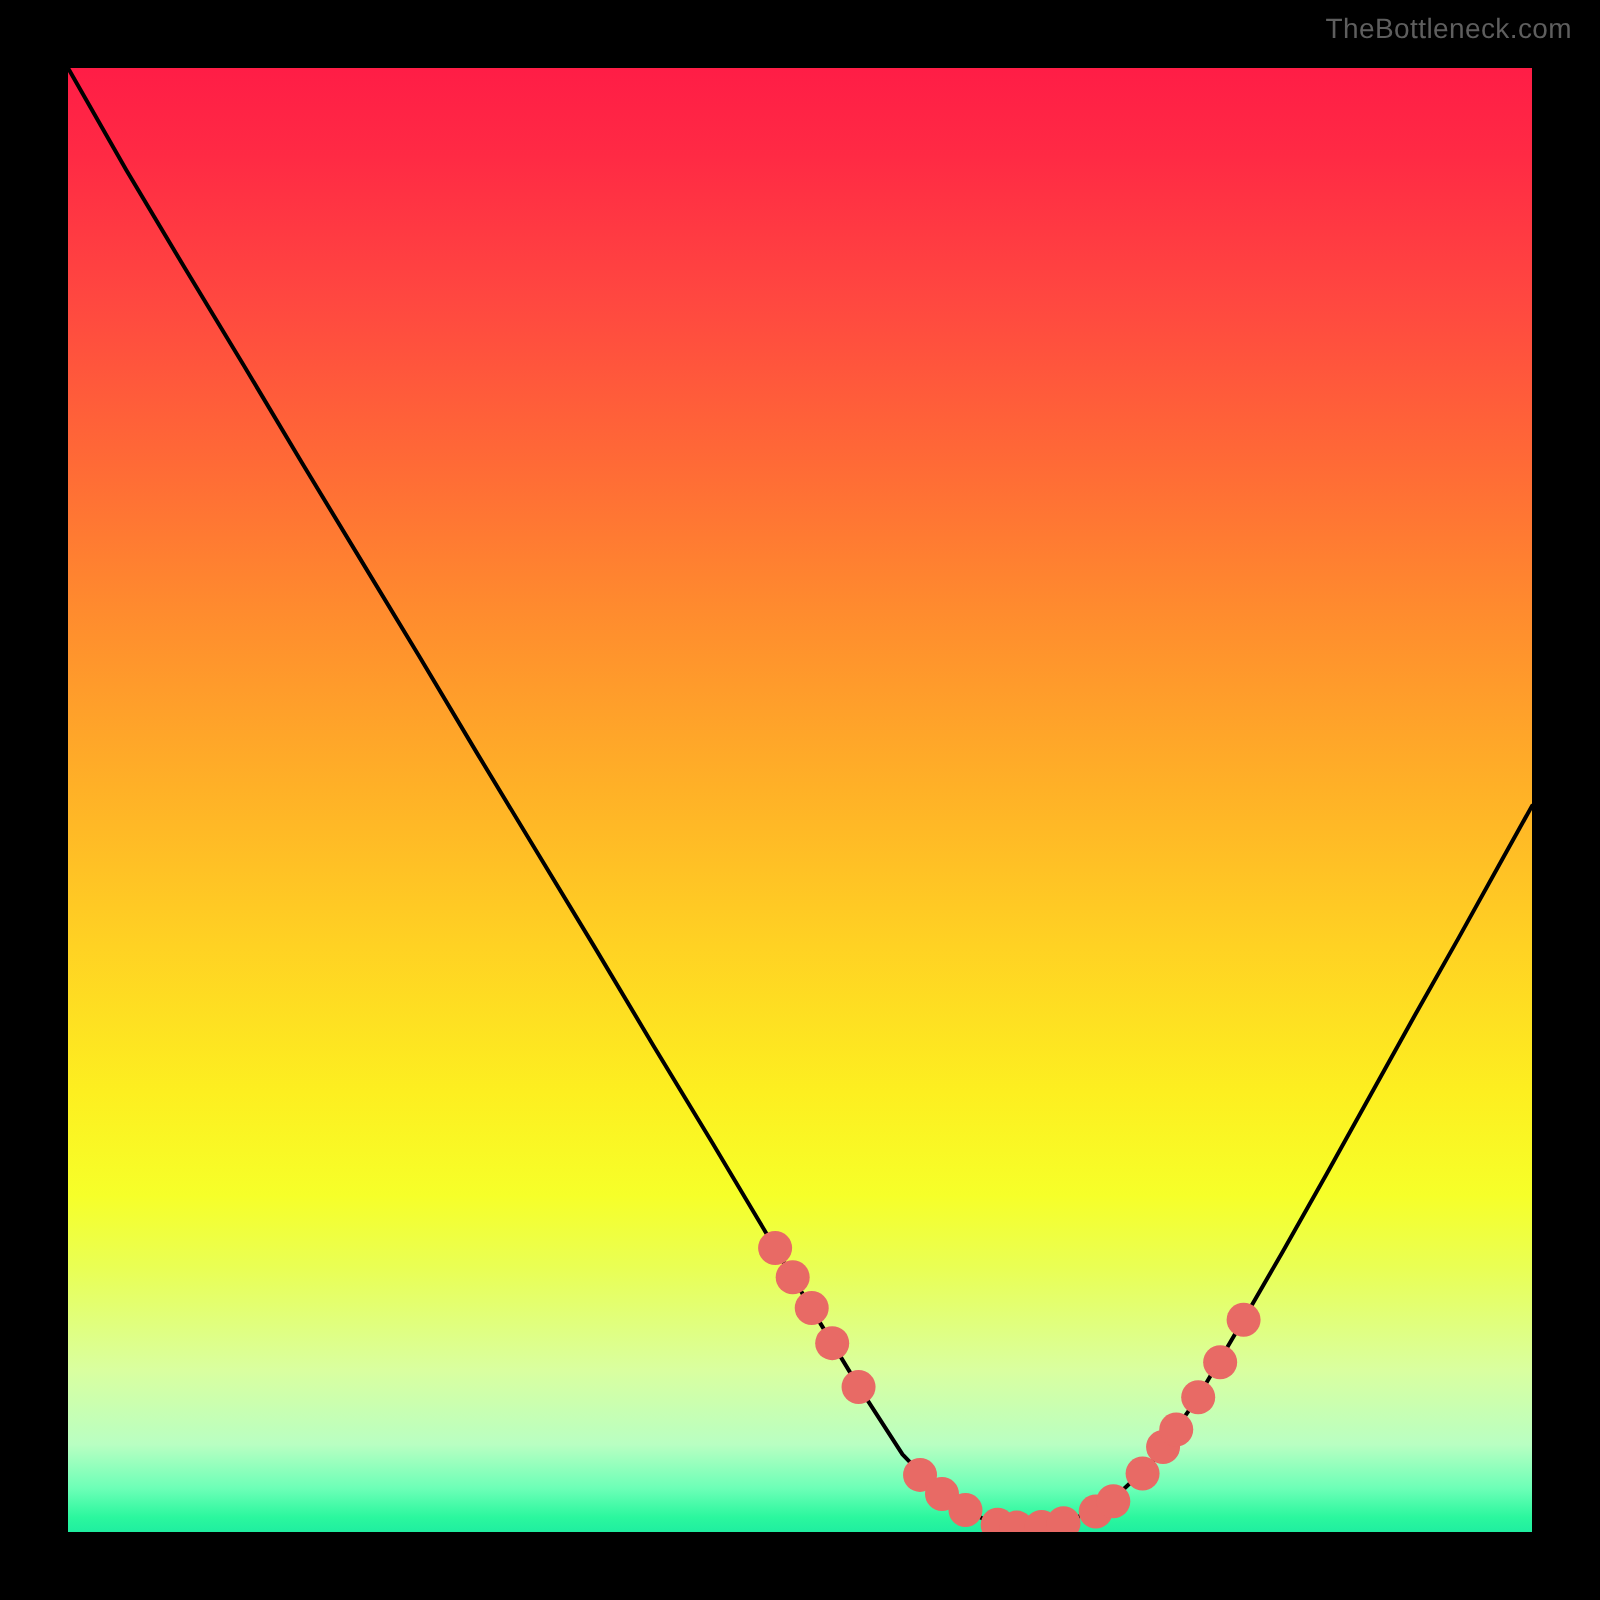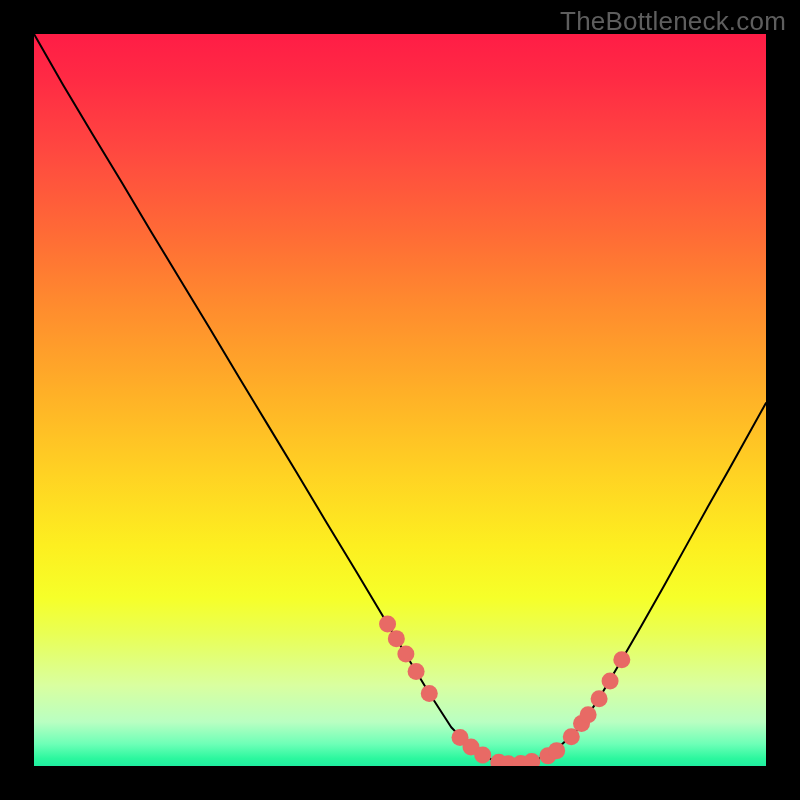--- a/index.html
+++ b/index.html
@@ -3,21 +3,21 @@
 <meta charset="utf-8">
 <style>
   * { margin: 0; padding: 0; box-sizing: border-box; }
   html, body { width: 800px; height: 800px; background: #000; overflow: hidden; }
   .container { position: relative; width: 800px; height: 800px; background: #000; }
   .watermark {
     position: absolute;
     top: 6px;
     right: 14px;
     font-family: Arial, Helvetica, sans-serif;
-    font-size: 26px;
+    font-size: 14px;
     color: #5e5e5e;
     font-weight: 500;
     letter-spacing: 0.2px;
     z-index: 5;
   }
   .plot-area {
     position: absolute;
     left: 34px;
     top: 34px;
     width: 732px;

